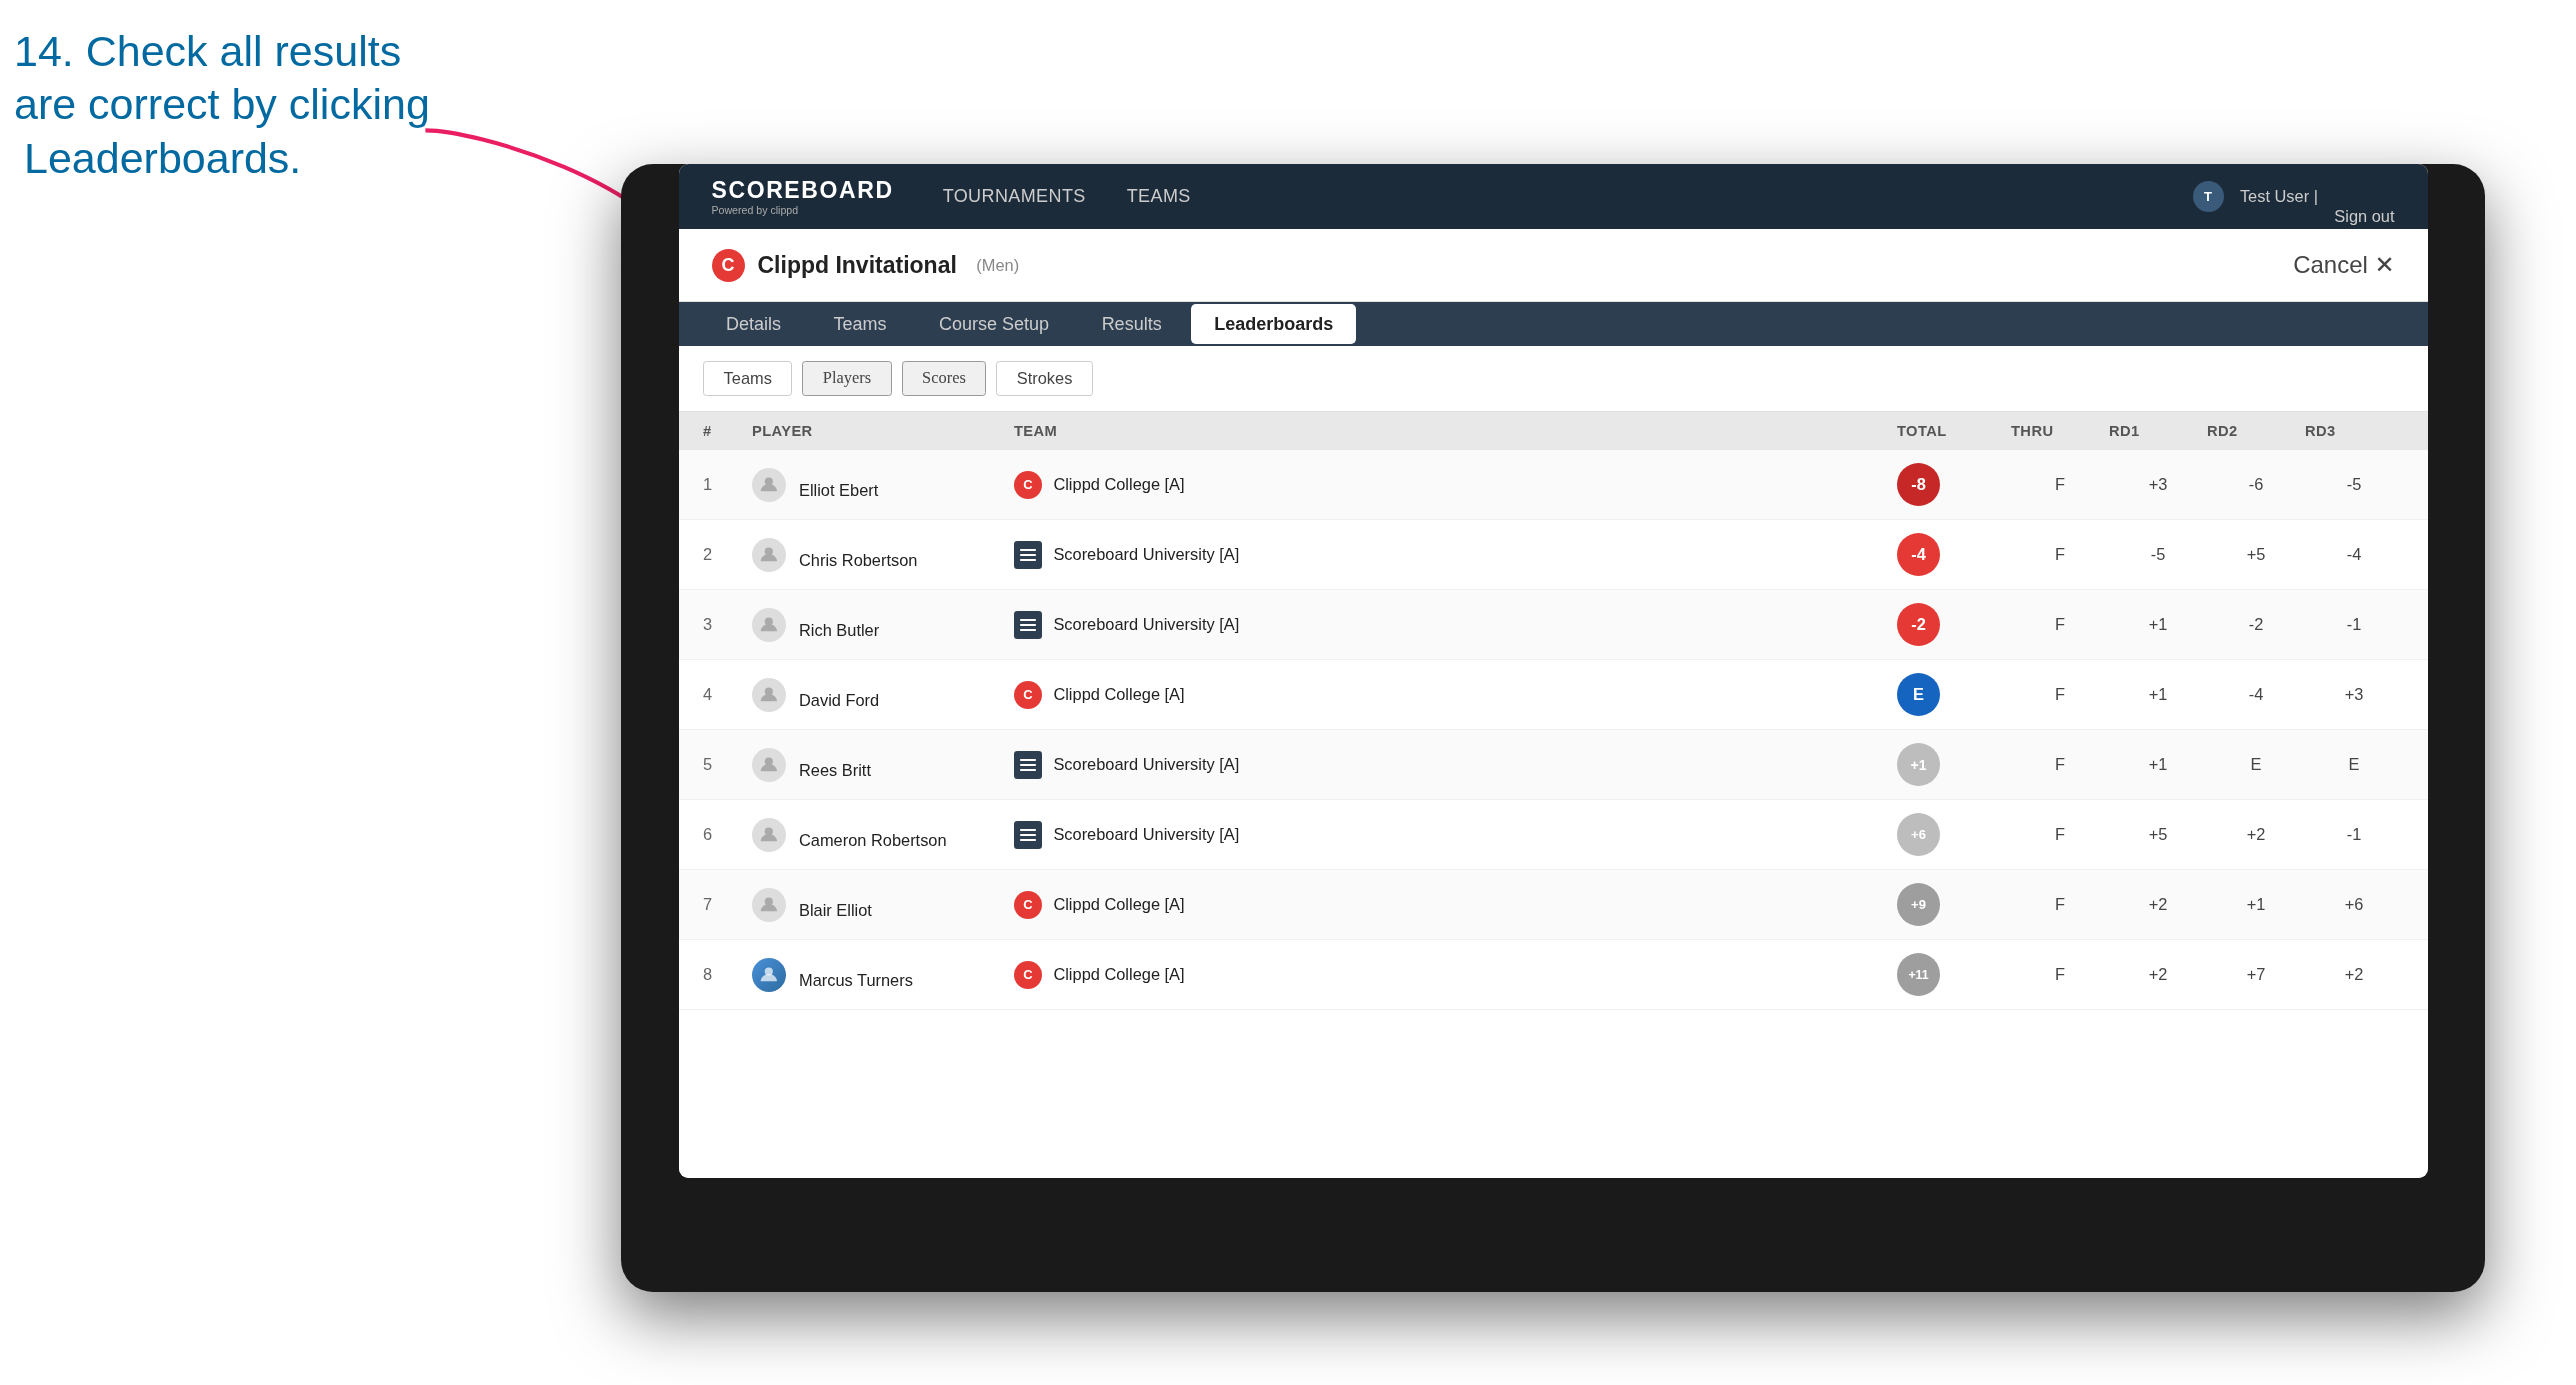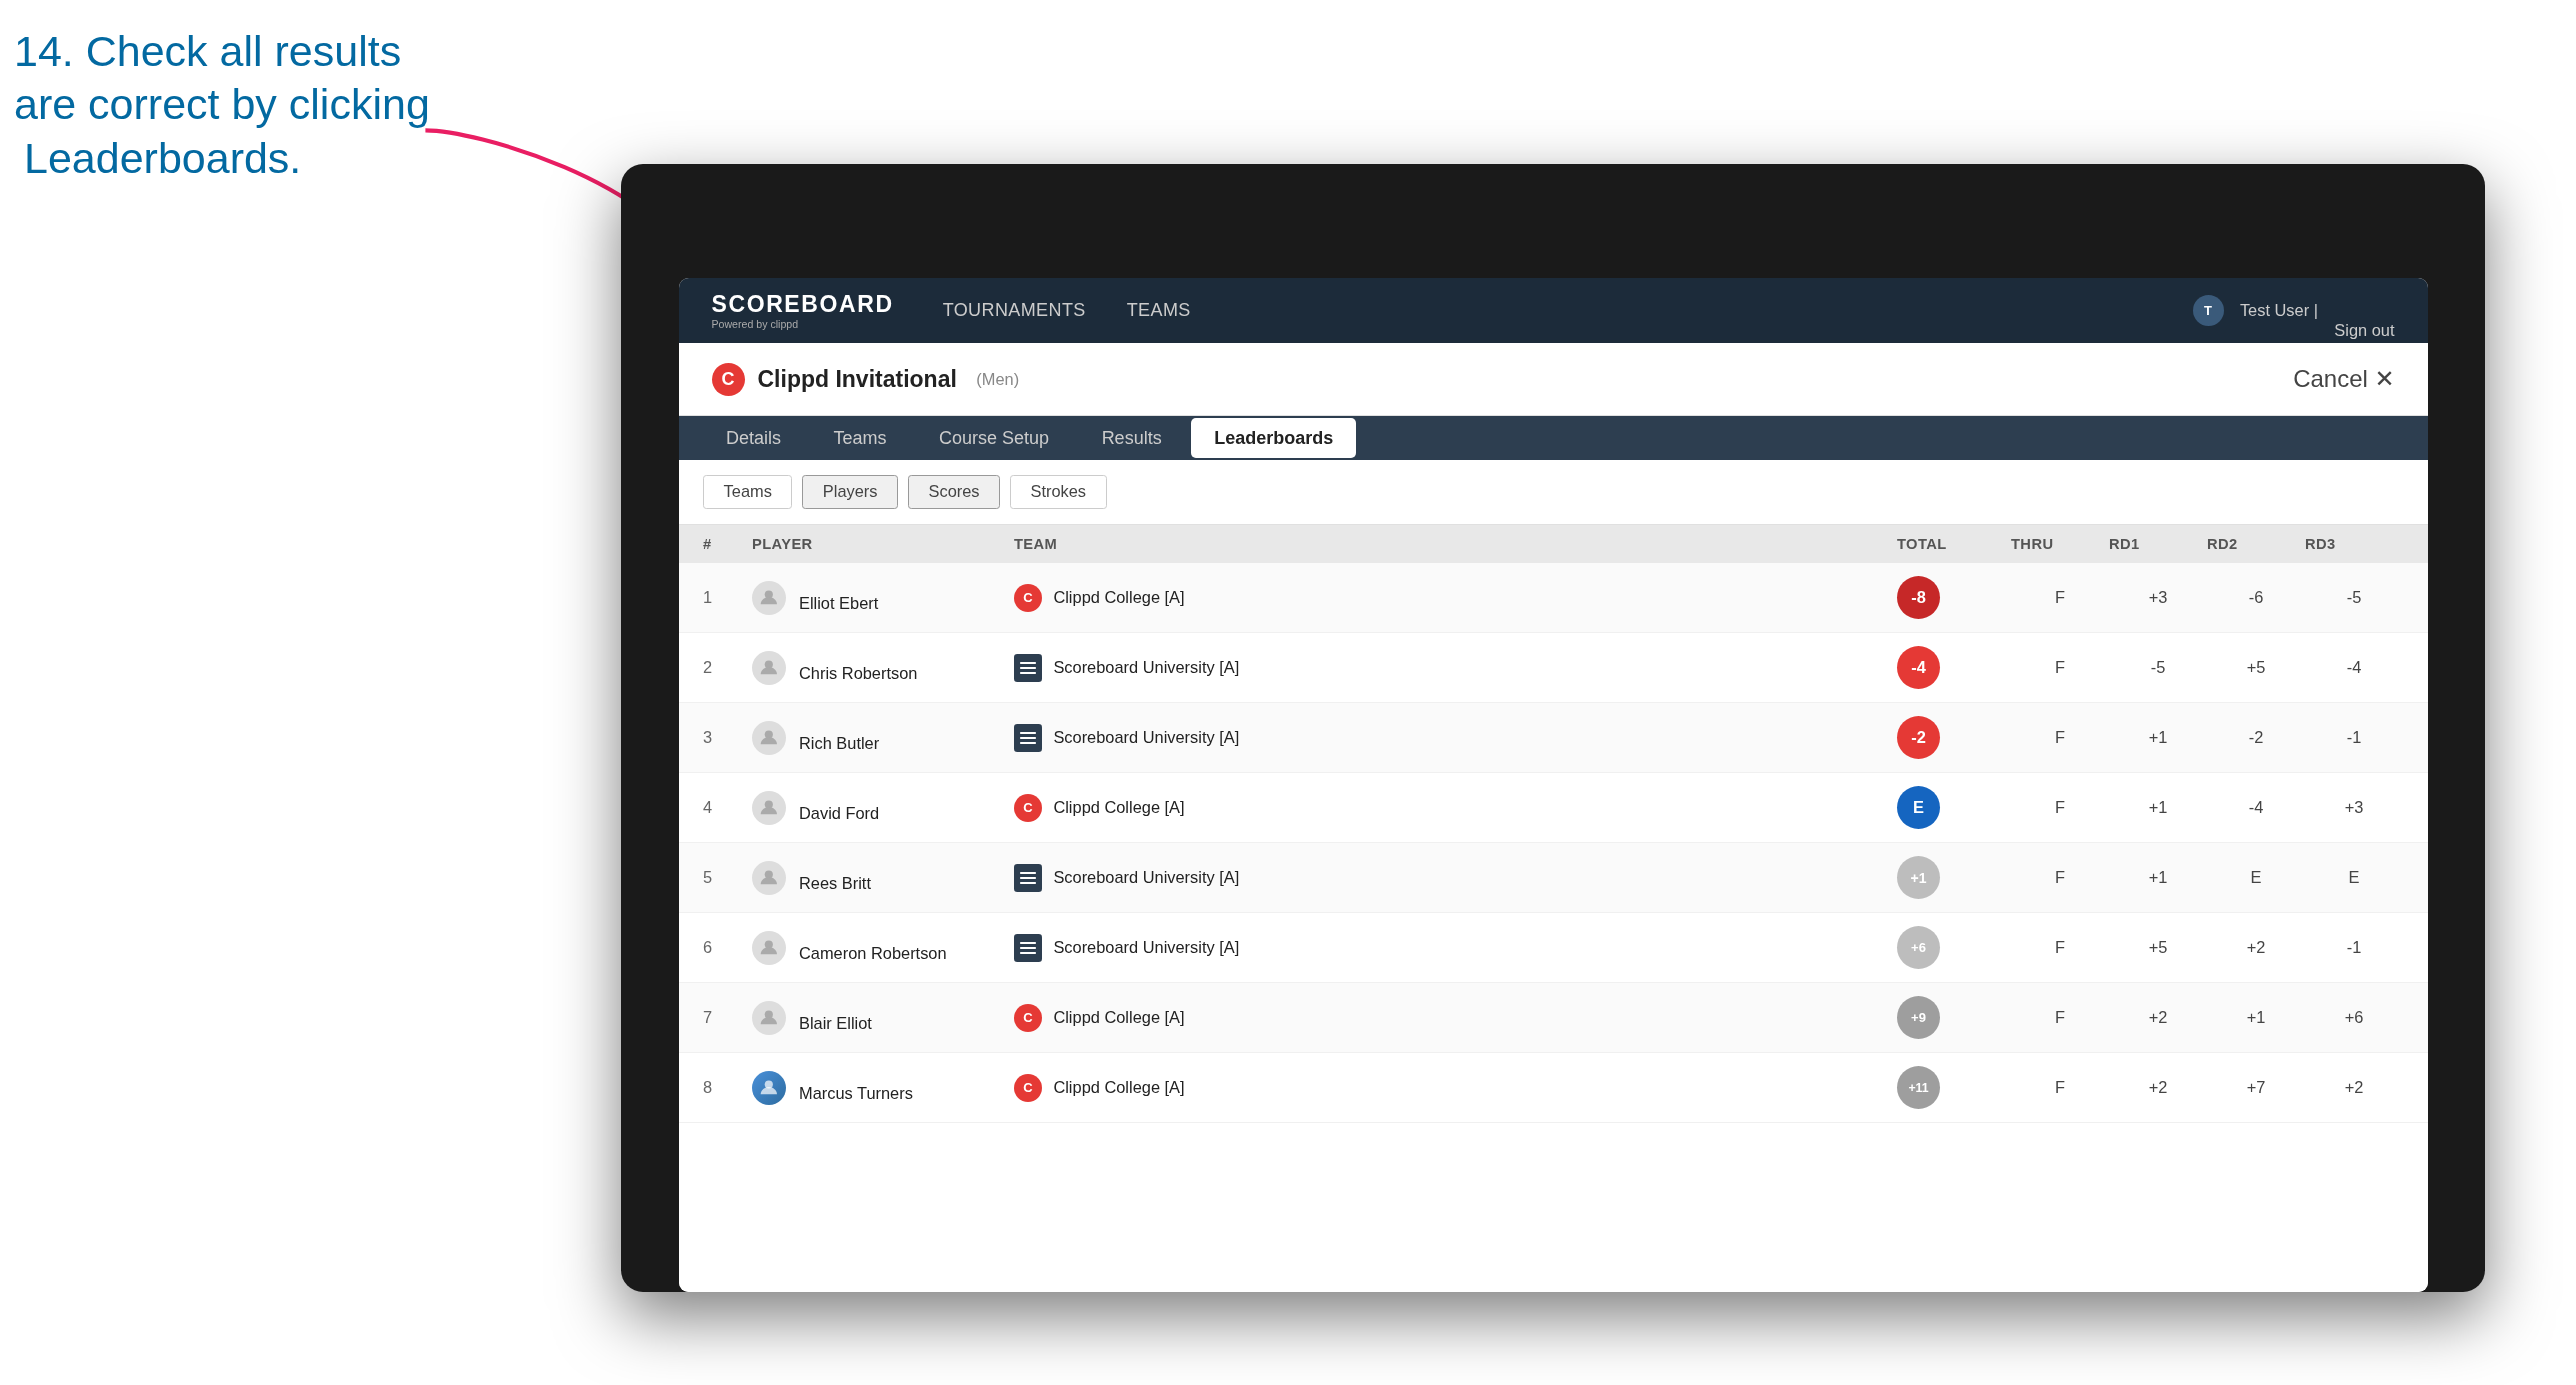--- a/index.html
+++ b/index.html
@@ -35,24 +35,24 @@
     }
 
     
     .tablet-outer {
       position: absolute;
       top: 164px;
       left: 621px;
       width: 1864px;
       height: 1128px;
       background: #1a1a1a;
-      border-radius: 22px;
+      border-radius: 32px;
       box-shadow: 0 24.5px 65px rgba(0,0,0,0.5);
       display: flex;
-      align-items: flex-end;
+      align-items: flex-start;
       justify-content: center;
     }
 
     .tablet-screen {
       width: 1749px;
       height: 1014px;
       background: #f5f5f5;
       border-radius: 9.8px;
       overflow: hidden;
       display: flex;
@@ -225,20 +225,21 @@
       border-radius: 3.3px;
       background: #fff;
       color: #444;
       cursor: pointer;
     }
 
     .filter-btn.active {
       background: #f0f0f0;
       border-color: #999;
       font-weight: 500;
+      font-family: Liberation Serif, serif;
     }
 
     
     .leaderboard-table {
       background: #fff;
       flex: 1;
       overflow-y: auto;
     }
 
     .table-header {

